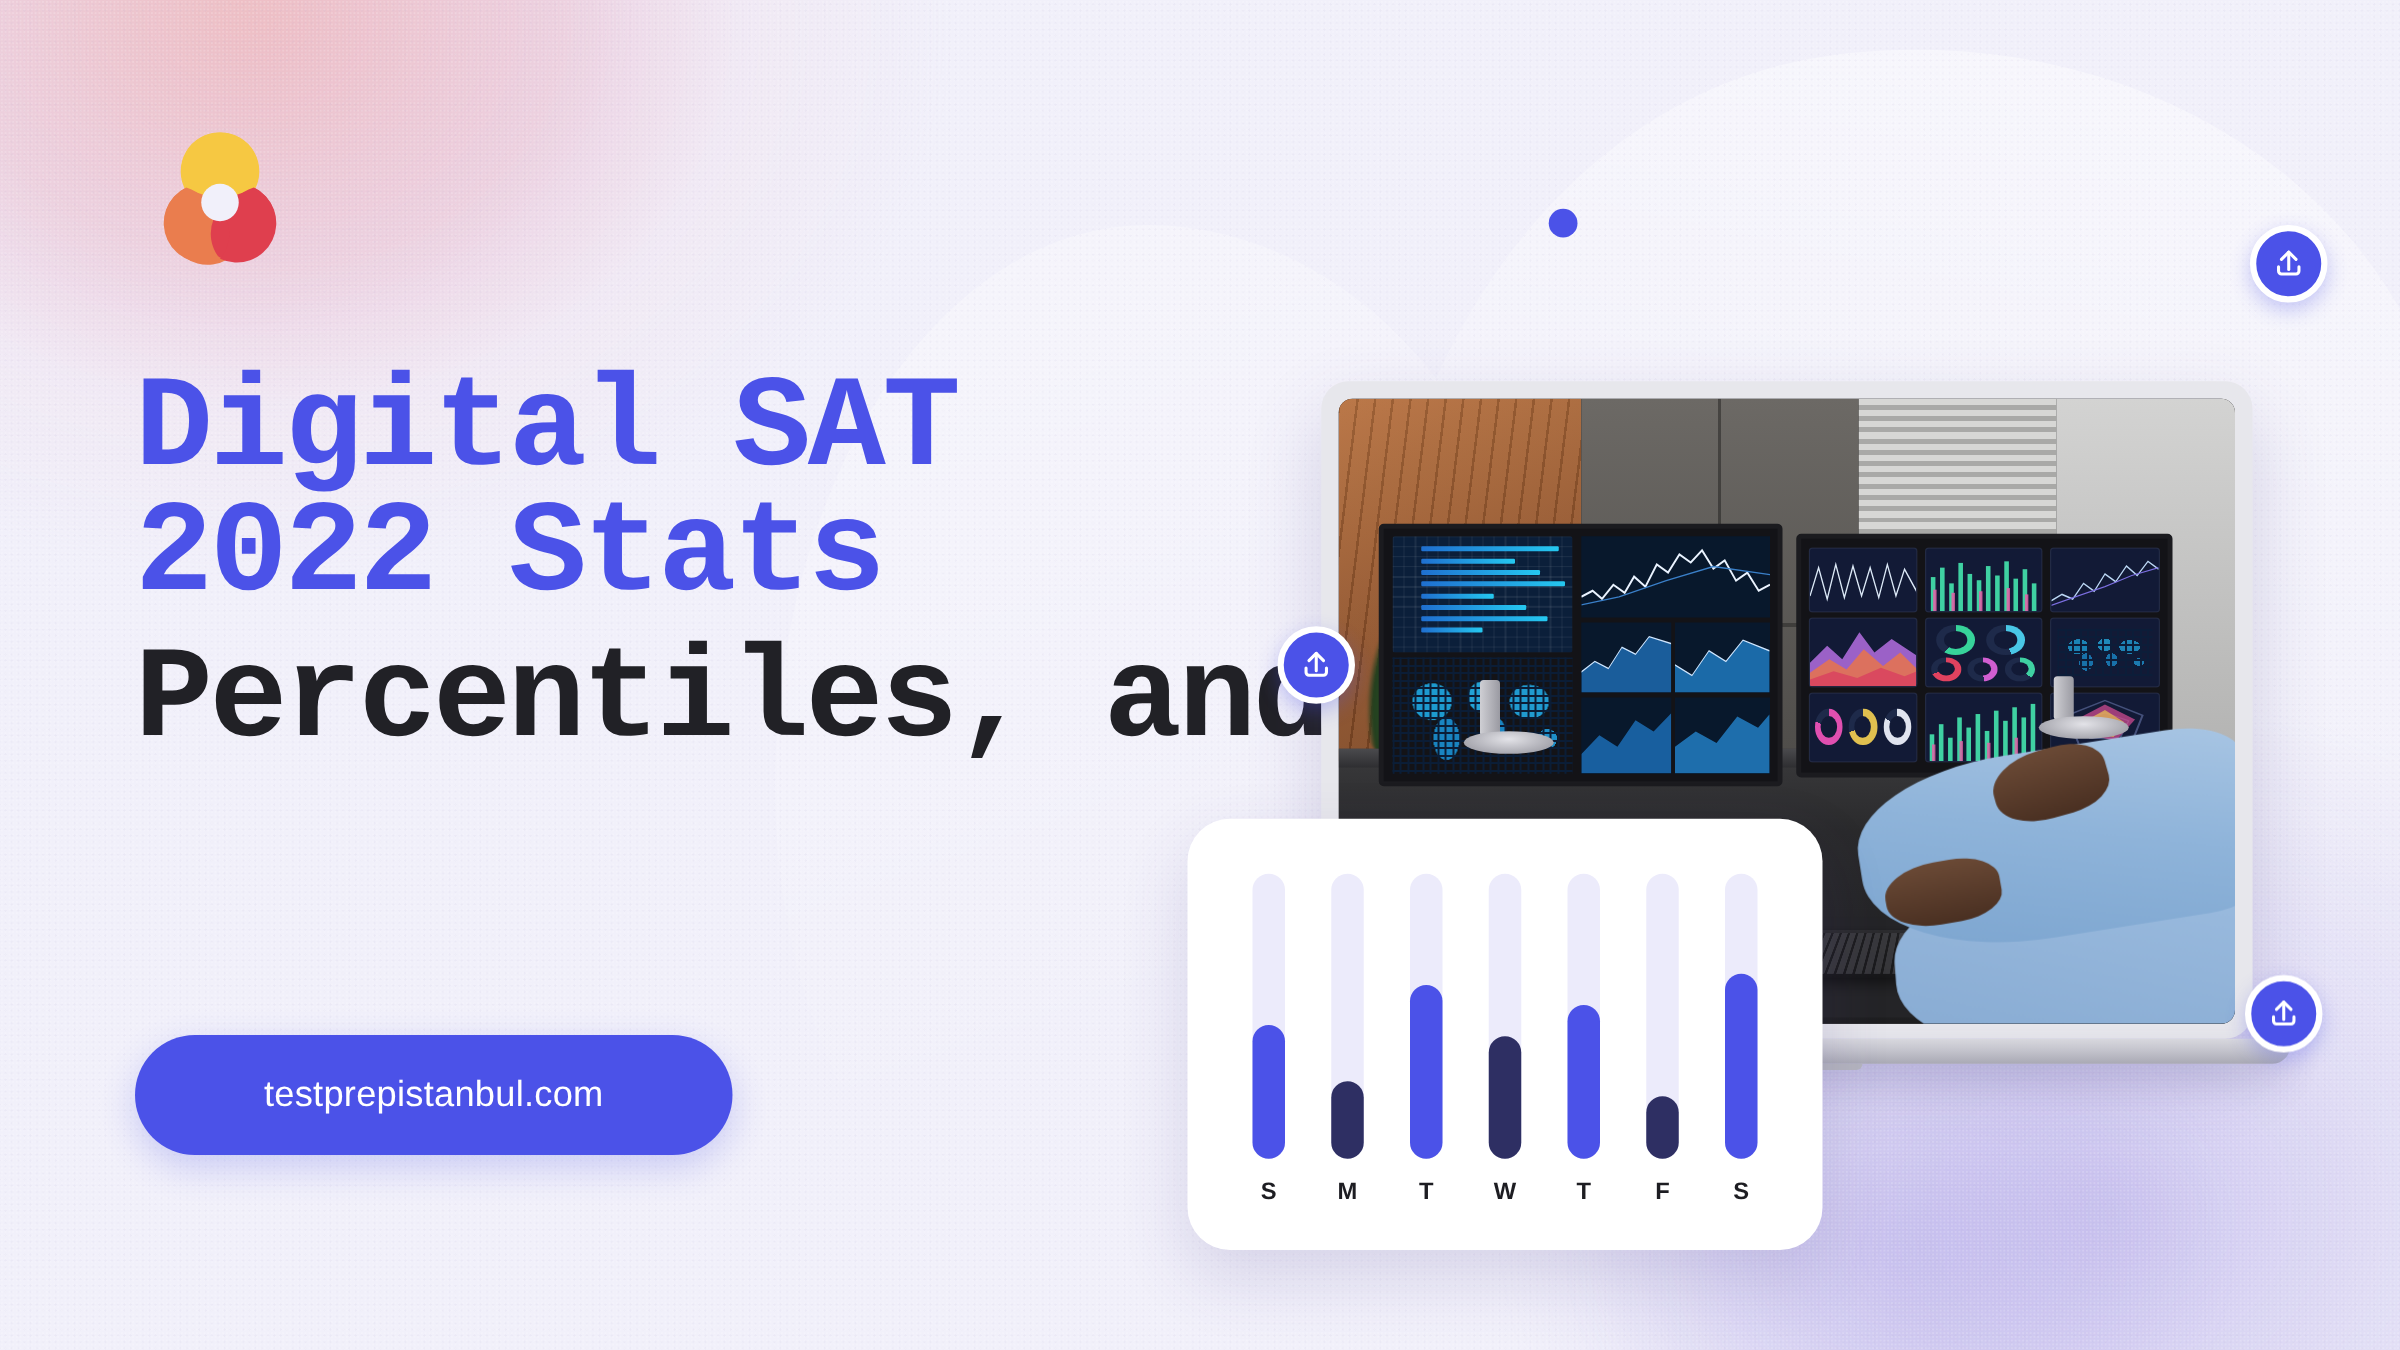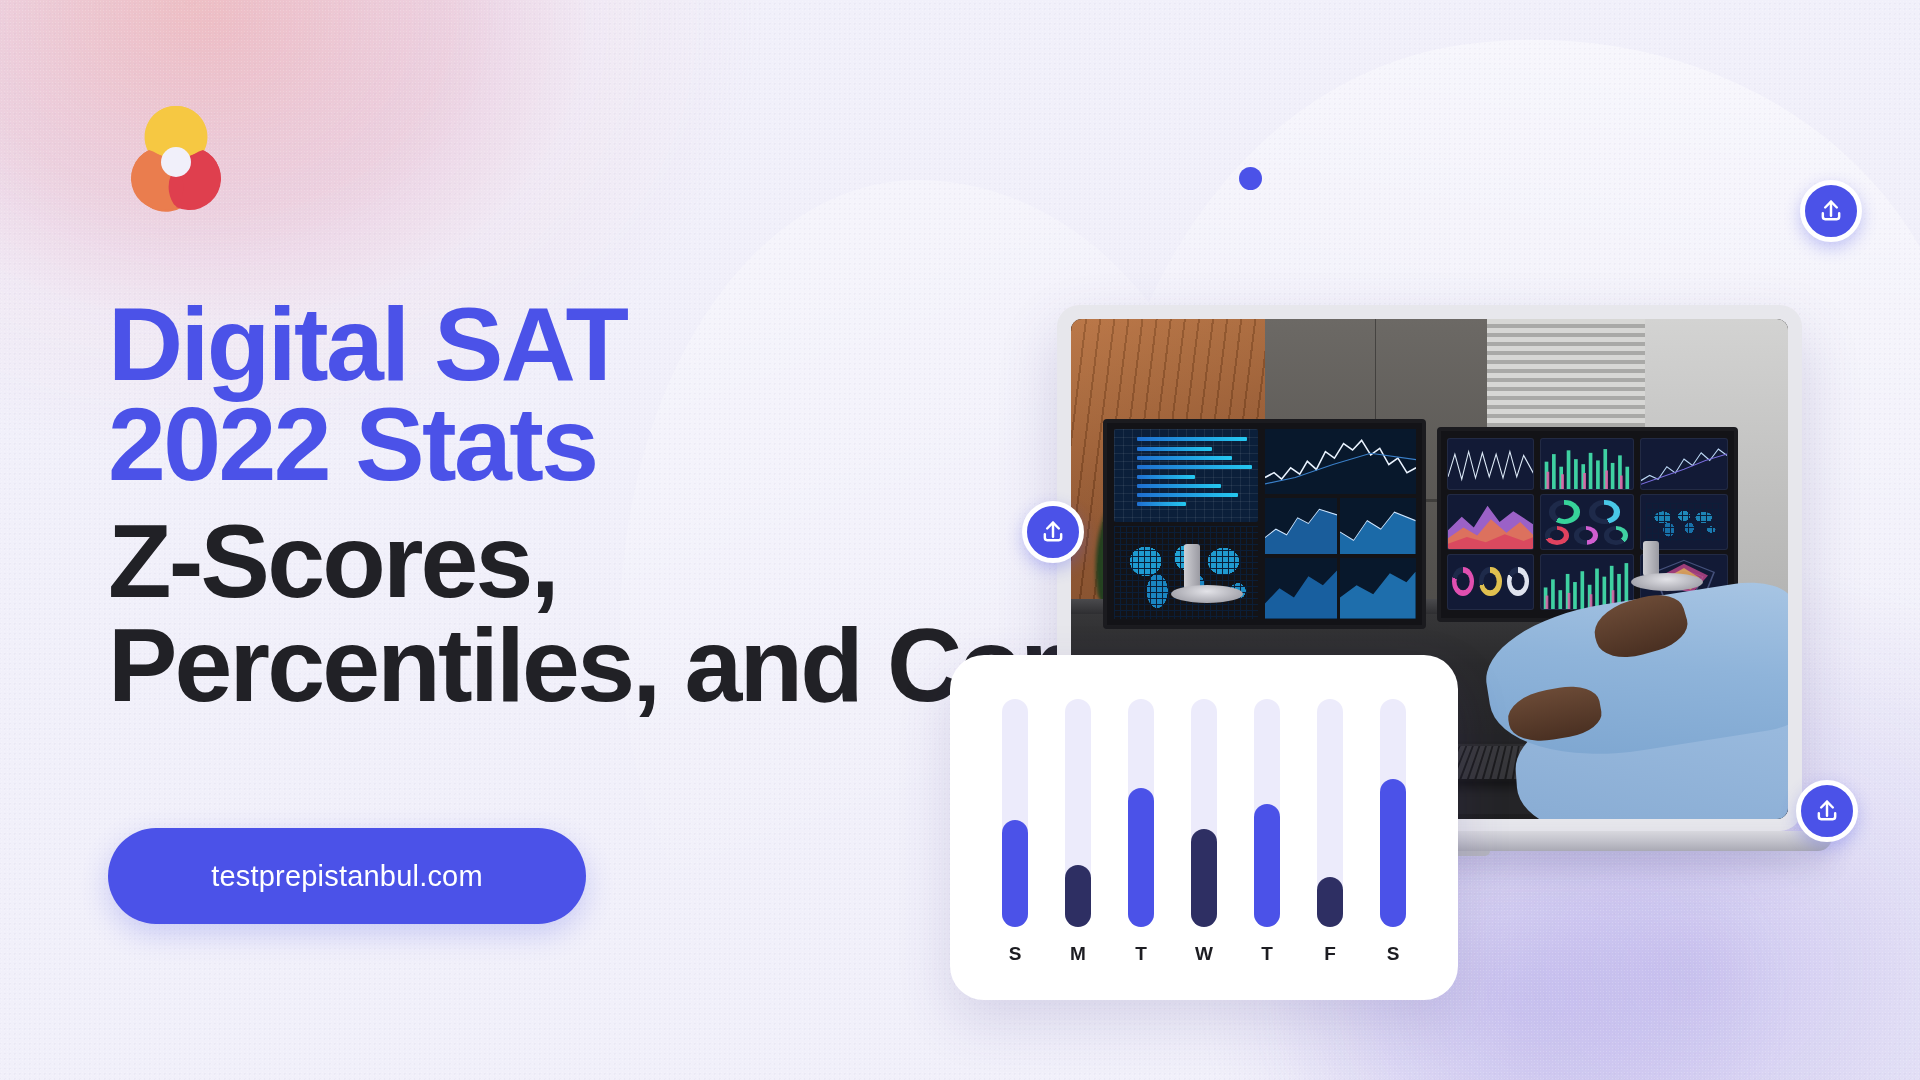--- a/index.html
+++ b/index.html
@@ -59,21 +59,21 @@
   .logo-text-block{display:flex;flex-direction:column;gap:4px;padding-top:4px;}
   .logo-word{font-size:62px;font-weight:800;letter-spacing:-1.6px;line-height:1;}
   .logo-word .t1{color:#ee7a53;}
   .logo-word .t2{color:#111114;}
   .logo-tag{
     font-size:17.5px;font-weight:700;color:#17171b;letter-spacing:4.1px;
     padding-left:3px;
   }
 
   
-  .headline{position:absolute;left:108px;top:295px;width:1030px;}
+  .headline{position:absolute;left:108px;top:295px;width:1030px;font-family:Liberation Mono, monospace;}
   .h-blue{
     font-size:104px;line-height:.96;font-weight:800;color:#4b52e8;
     letter-spacing:-2.6px;
   }
   .h-dark{
     font-size:104px;line-height:1.0;font-weight:800;color:#212126;
     letter-spacing:-2.8px;margin-top:14px;
   }
   .h-dark .ln2{white-space:nowrap;}
 
@@ -272,21 +272,20 @@
     </svg>
   </div>
 </div>
 
 <div class="headline">
   <div class="h-blue">
     <div>Digital SAT</div>
     <div>2022 Stats</div>
   </div>
   <div class="h-dark">
-    <div>Z-Scores,</div>
     <div class="ln2">Percentiles, and Context</div>
   </div>
 </div>
 
 <button class="cta">testprepistanbul.com</button>
 
 <div class="laptop">
   <div class="lap-lid">
     <div class="lap-screen">
       <div class="scene">

